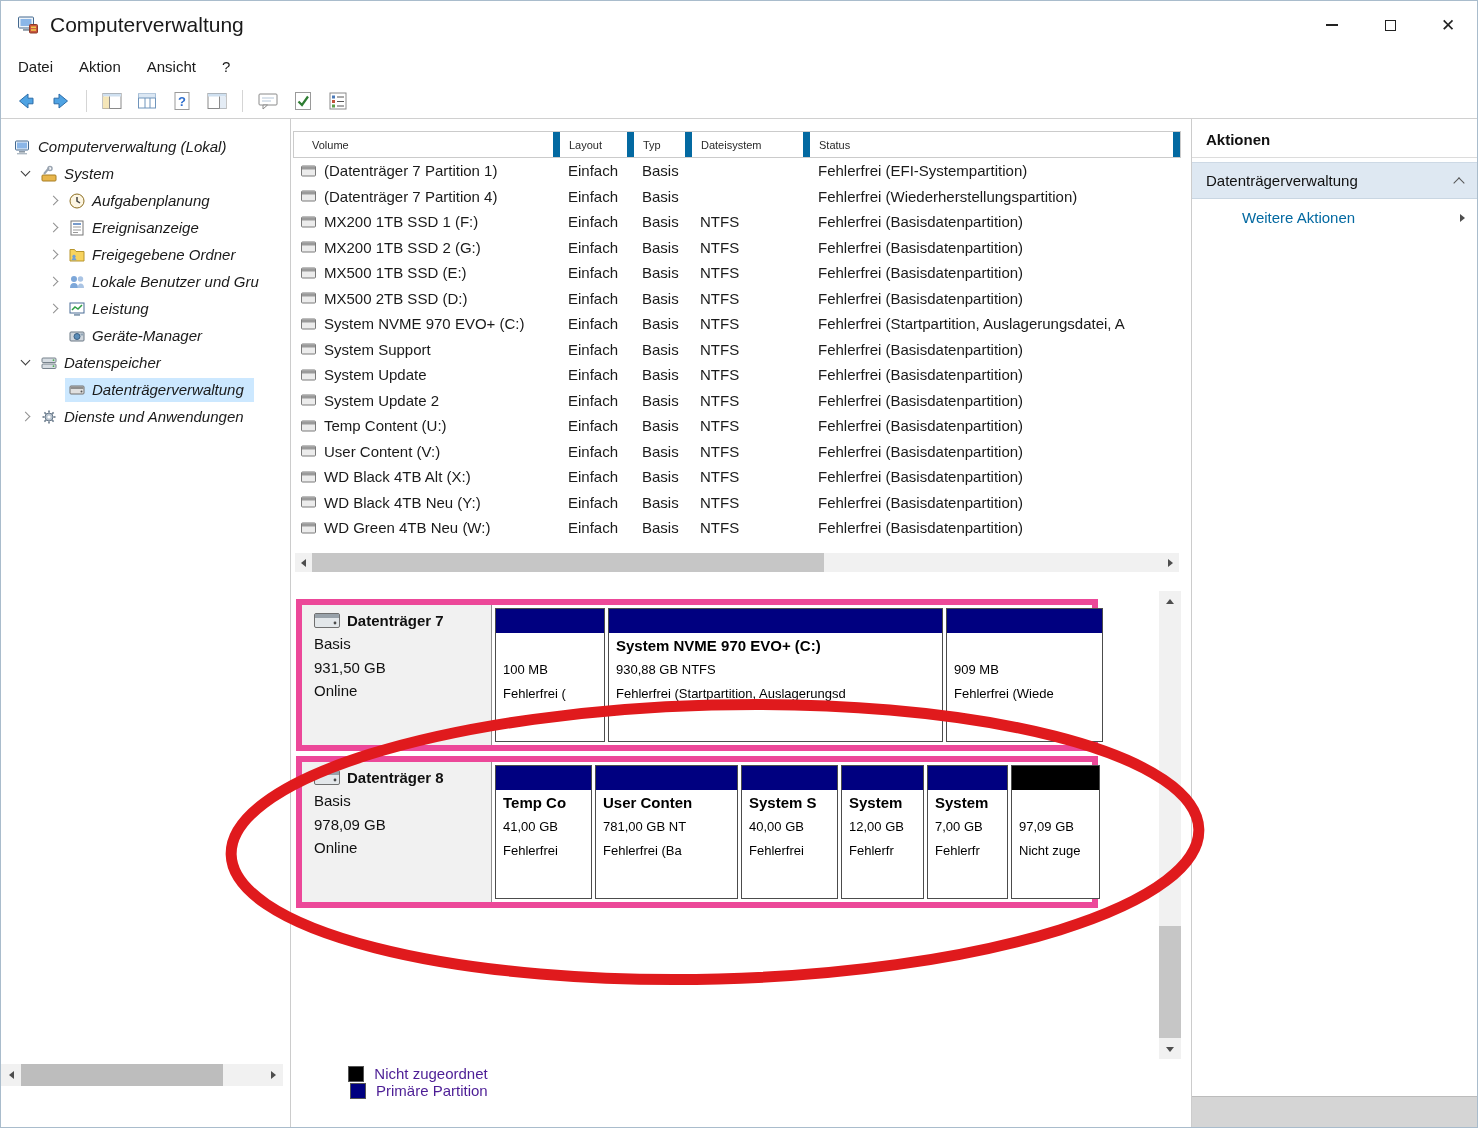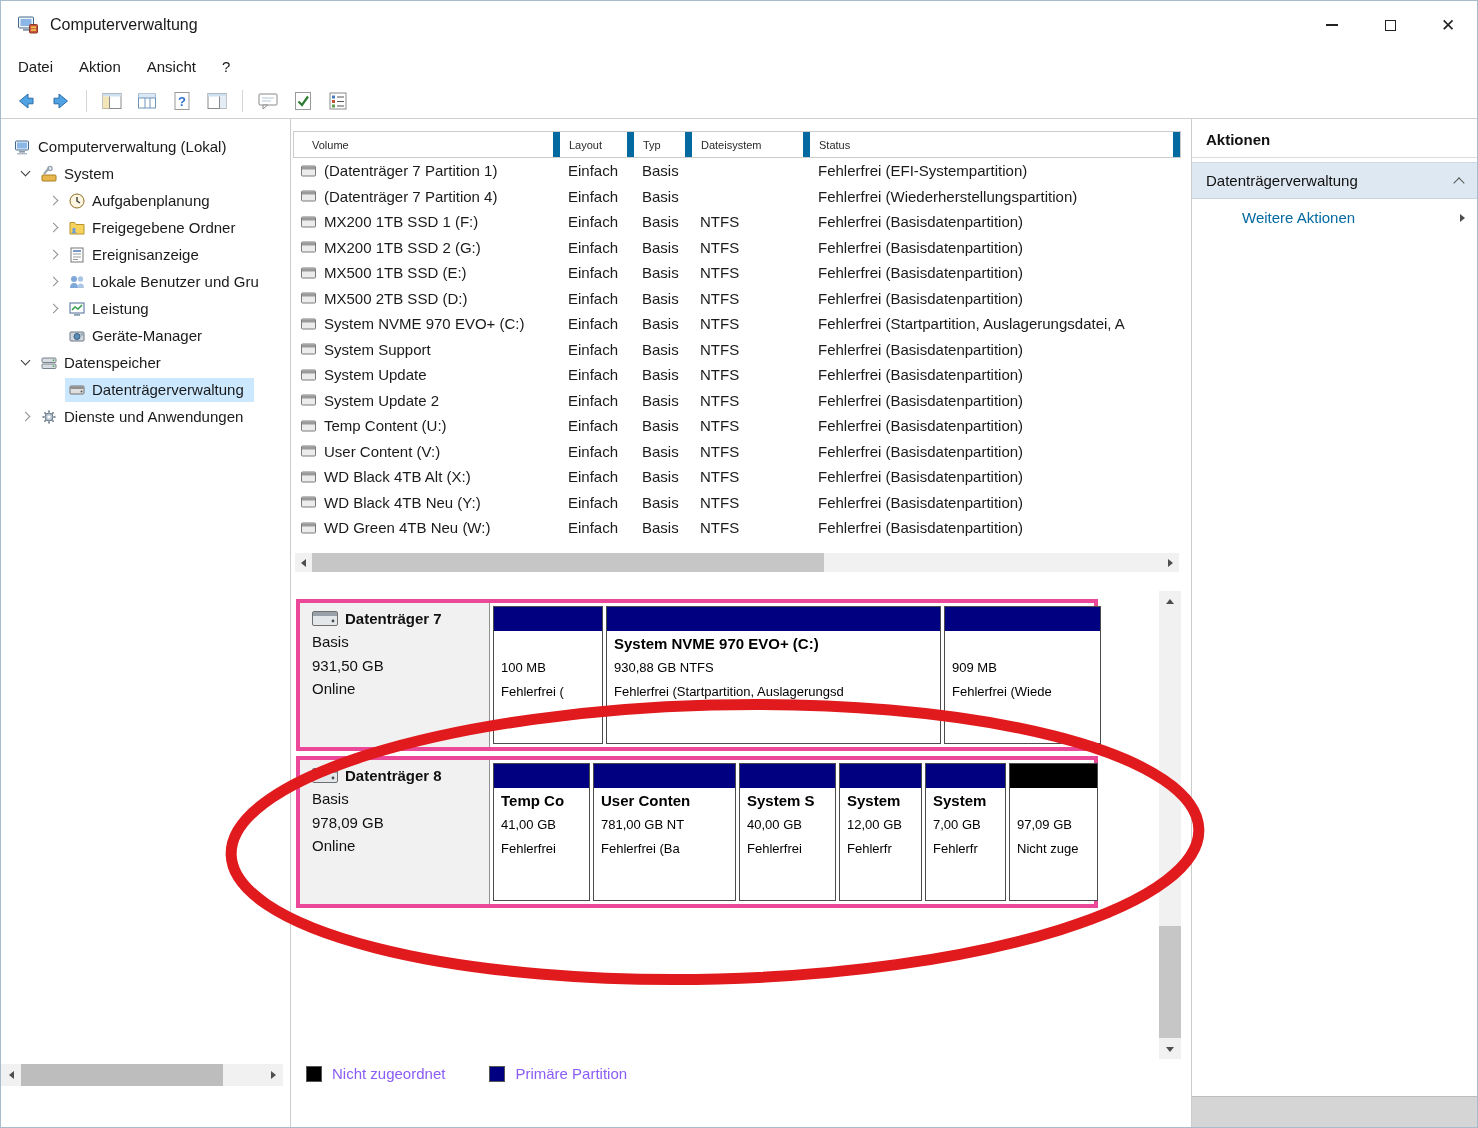--- a/index.html
+++ b/index.html
@@ -2,37 +2,37 @@
 <html><head>
 <meta charset="utf-8">
 <style>
   * {box-sizing:border-box; margin:0; padding:0;}
   html,body {margin:0; background:#fff;}
   body {font-family:"Liberation Sans", sans-serif;}
   .window {position:relative; width:1478px; height:1128px; background:#fff; border:1px solid #a9bccc; overflow:hidden;}
 
   .titlebar {height:48px; display:flex; align-items:center; padding-left:16px;}
   .app-icon {width:22px; height:22px; margin-right:11px; display:flex;}
-  .title {font-size:16px; color:#1a1a1a;}
+  .title {font-size:21px; color:#1a1a1a;}
   .win-controls {margin-left:auto; display:flex; height:100%;}
   .wbtn {width:58px; height:100%; display:flex; align-items:center; justify-content:center; font-size:17px; color:#222;}
   .glyph-min {width:12px; height:2px; background:#222; display:inline-block;}
   .glyph-max {width:11px; height:11px; border:1.3px solid #222; display:inline-block;}
 
   .menubar {height:34px; display:flex; align-items:center; padding-left:4px;}
   .menu-item {padding:0 13px; font-size:15px; height:100%; display:flex; align-items:center; color:#1a1a1a;}
 
   .toolbar {height:36px; display:flex; align-items:center; padding-left:12px; gap:9px; border-bottom:1px solid #d0d0d0;}
   .tbtn {width:26px; height:26px; display:flex; align-items:center; justify-content:center;}
   .tsep {width:1px; height:22px; background:#d5d5d5; margin:0 3px;}
 
   .main {position:absolute; top:118px; left:0; right:0; bottom:0; display:flex;}
 
   
-  .tree-panel {width:290px; min-width:290px; border-right:1px solid #cccccc; position:relative; padding-top:14px; background:#fff; overflow:hidden;}
+  .tree-panel {width:290px; min-width:290px; border-right:1px solid #cccccc; position:relative; padding-top:14px; background:#fff; overflow:hidden;font-style:italic;}
   .trow {height:27px; display:flex; align-items:center; font-size:15px; color:#1a1a1a; white-space:nowrap;}
   .trow.root {padding-left:10px;}
   .trow.lvl1 {padding-left:12px;}
   .trow.lvl2 {padding-left:40px;}
   .chev-slot {width:24px; min-width:24px; display:flex; align-items:center; justify-content:center;}
   .chev {width:7px; height:7px; border-right:1.6px solid #8f8f8f; border-bottom:1.6px solid #8f8f8f; transform:rotate(-45deg);}
   .chev.exp {border-color:#3a3a3a; transform:rotate(45deg); margin-top:-4px;}
   .item-box {display:flex; align-items:center; gap:6px; padding:3px 10px 3px 3px;}
   .trow.selected .item-box {background:#cce8ff;}
   .ticon {width:18px; height:18px; display:flex;}
@@ -55,38 +55,38 @@
   .c-status {flex:1;}
   .vrow {display:flex; height:25.5px; align-items:center;}
   .vcell {font-size:15px; color:#1a1a1a; padding-left:9px; display:flex; align-items:center; overflow:hidden; white-space:nowrap;}
   .vcell.c-vol {padding-left:8px;}
   .vico {margin-right:8px; display:flex;}
   .list-hscroll {position:absolute; top:434px; left:4px; right:12px; height:19px; background:#f1f1f1;}
   .list-hscroll .sb-btn {width:17px; height:19px;}
   .list-hscroll .sb-thumb {position:absolute; left:17px; top:0; width:512px; height:19px; background:#c6c6c6;}
 
   .disk-rows {position:absolute; top:480px; left:5px;}
-  .disk-row {display:flex; width:802px; height:152px; border:4px solid #ec4899; margin-bottom:5px; background:#fff;}
+  .disk-row {display:flex; width:802px; height:152px; border:6px solid #ec4899; margin-bottom:5px; background:#fff;}
   .disk-label {width:190px; min-width:190px; background:#f1f1f1; border-right:1px solid #919191; padding:7px 0 0 12px;}
   .disk-name {display:flex; align-items:center; gap:7px; font-size:15px; font-weight:bold; color:#111; margin-bottom:3px;}
   .dmeta {font-size:15px; line-height:23.5px; color:#111;}
   .parts {display:flex; gap:3px; padding:3px; flex:1;}
   .part {border:1px solid #4c4c4c; background:#fff; display:flex; flex-direction:column; overflow:hidden;}
   .pbar {height:24px; min-height:24px;}
   .pbody {padding:1px 0 0 7px; overflow:hidden;}
   .pname {font-size:15px; font-weight:bold; height:24px; line-height:24px; white-space:nowrap; overflow:hidden;}
   .pline {font-size:13px; height:24px; line-height:24px; white-space:nowrap; overflow:hidden;}
 
   .graph-vscroll {position:absolute; top:472px; right:10px; width:22px; height:468px; background:#f1f1f1;}
   .graph-vscroll .sb-btn {width:22px; height:20px;}
   .graph-vscroll .sb-btn.up {top:0; left:0;}
   .graph-vscroll .sb-btn.down {bottom:0; top:auto; left:0;}
   .graph-vscroll .sb-thumb {position:absolute; left:0; top:335px; width:22px; height:112px; background:#c6c6c6;}
 
-  .legend {position:absolute; top:946px; left:15px; display:flex; align-items:flex-end; font-size:15px; color:#8b5cf6;}
+  .legend {position:absolute; top:946px; left:15px; display:flex; align-items:flex-end; font-size:15px; color:#4c1d95;flex-direction:column;}
   .leg-item {display:flex; align-items:center;}
   .leg-item + .leg-item {margin-left:44px;}
   .leg-swatch {width:16px; height:16px; border:1px solid #555; margin-right:10px;}
 
   
   .actions-panel {width:286px; min-width:286px; border-left:1px solid #cccccc; position:relative; background:#fff; padding-top:12px;}
   .actions-header {font-size:15px; font-weight:bold; color:#111; padding:0 0 9px 14px; border-bottom:1px solid #dcdcdc;}
   .actions-section {height:37px; margin-top:4px; background:#dee8f2; border-top:1px solid #cdd9e5; border-bottom:1px solid #c9d6e2; display:flex; align-items:center; justify-content:space-between; padding:0 14px; font-size:15px; color:#111;}
   .chev-up {width:8px; height:8px; border-left:1.8px solid #555; border-top:1.8px solid #555; transform:rotate(45deg); margin-top:4px;}
   .actions-item {height:37px; display:flex; align-items:center; justify-content:space-between; padding:0 12px 0 50px; font-size:15px; color:#0369a1;}
@@ -253,43 +253,43 @@
             <span class="tlabel">Aufgabenplanung</span>
           </span>
       </div>
       <div class="trow lvl2">
         <span class="chev-slot">
             <span class="chev"></span>
           </span>
         <span class="item-box">
             <span class="ticon">
               <svg width="18" height="18" viewBox="0 0 18 18">
-                <path d="M2 5 L2 3.5 L6.5 3.5 L8 5.5 L16 5.5 L16 15 L2 15 Z" fill="#f7d35e" stroke="#b8962e"></path>
-                <circle cx="6" cy="10.5" r="1.7" fill="#6f9fd8"></circle>
-                <path d="M3.5 14.3 Q3.5 12 6 12 Q8.5 12 8.5 14.3 Z" fill="#6f9fd8"></path>
-              </svg>
-            </span>
-            <span class="tlabel">Freigegebene Ordner</span>
-          </span>
-      </div>
-      <div class="trow lvl2">
-        <span class="chev-slot">
-            <span class="chev"></span>
-          </span>
-        <span class="item-box">
-            <span class="ticon">
-              <svg width="18" height="18" viewBox="0 0 18 18">
                 <rect x="3" y="2" width="12" height="14" fill="#fff" stroke="#777"></rect>
                 <line x1="5" y1="5" x2="13" y2="5" stroke="#4a79b8" stroke-width="1.5"></line>
                 <line x1="5" y1="8" x2="13" y2="8" stroke="#999"></line>
                 <line x1="5" y1="11" x2="13" y2="11" stroke="#999"></line>
                 <line x1="5" y1="13.5" x2="10" y2="13.5" stroke="#999"></line>
               </svg>
             </span>
             <span class="tlabel">Ereignisanzeige</span>
+          </span>
+      </div>
+      <div class="trow lvl2">
+        <span class="chev-slot">
+            <span class="chev"></span>
+          </span>
+        <span class="item-box">
+            <span class="ticon">
+              <svg width="18" height="18" viewBox="0 0 18 18">
+                <path d="M2 5 L2 3.5 L6.5 3.5 L8 5.5 L16 5.5 L16 15 L2 15 Z" fill="#f7d35e" stroke="#b8962e"></path>
+                <circle cx="6" cy="10.5" r="1.7" fill="#6f9fd8"></circle>
+                <path d="M3.5 14.3 Q3.5 12 6 12 Q8.5 12 8.5 14.3 Z" fill="#6f9fd8"></path>
+              </svg>
+            </span>
+            <span class="tlabel">Freigegebene Ordner</span>
           </span>
       </div>
       <div class="trow lvl2">
         <span class="chev-slot">
             <span class="chev"></span>
           </span>
         <span class="item-box">
             <span class="ticon">
               <svg width="18" height="18" viewBox="0 0 18 18">
                 <circle cx="6" cy="6" r="3" fill="#7da7d9"></circle>

